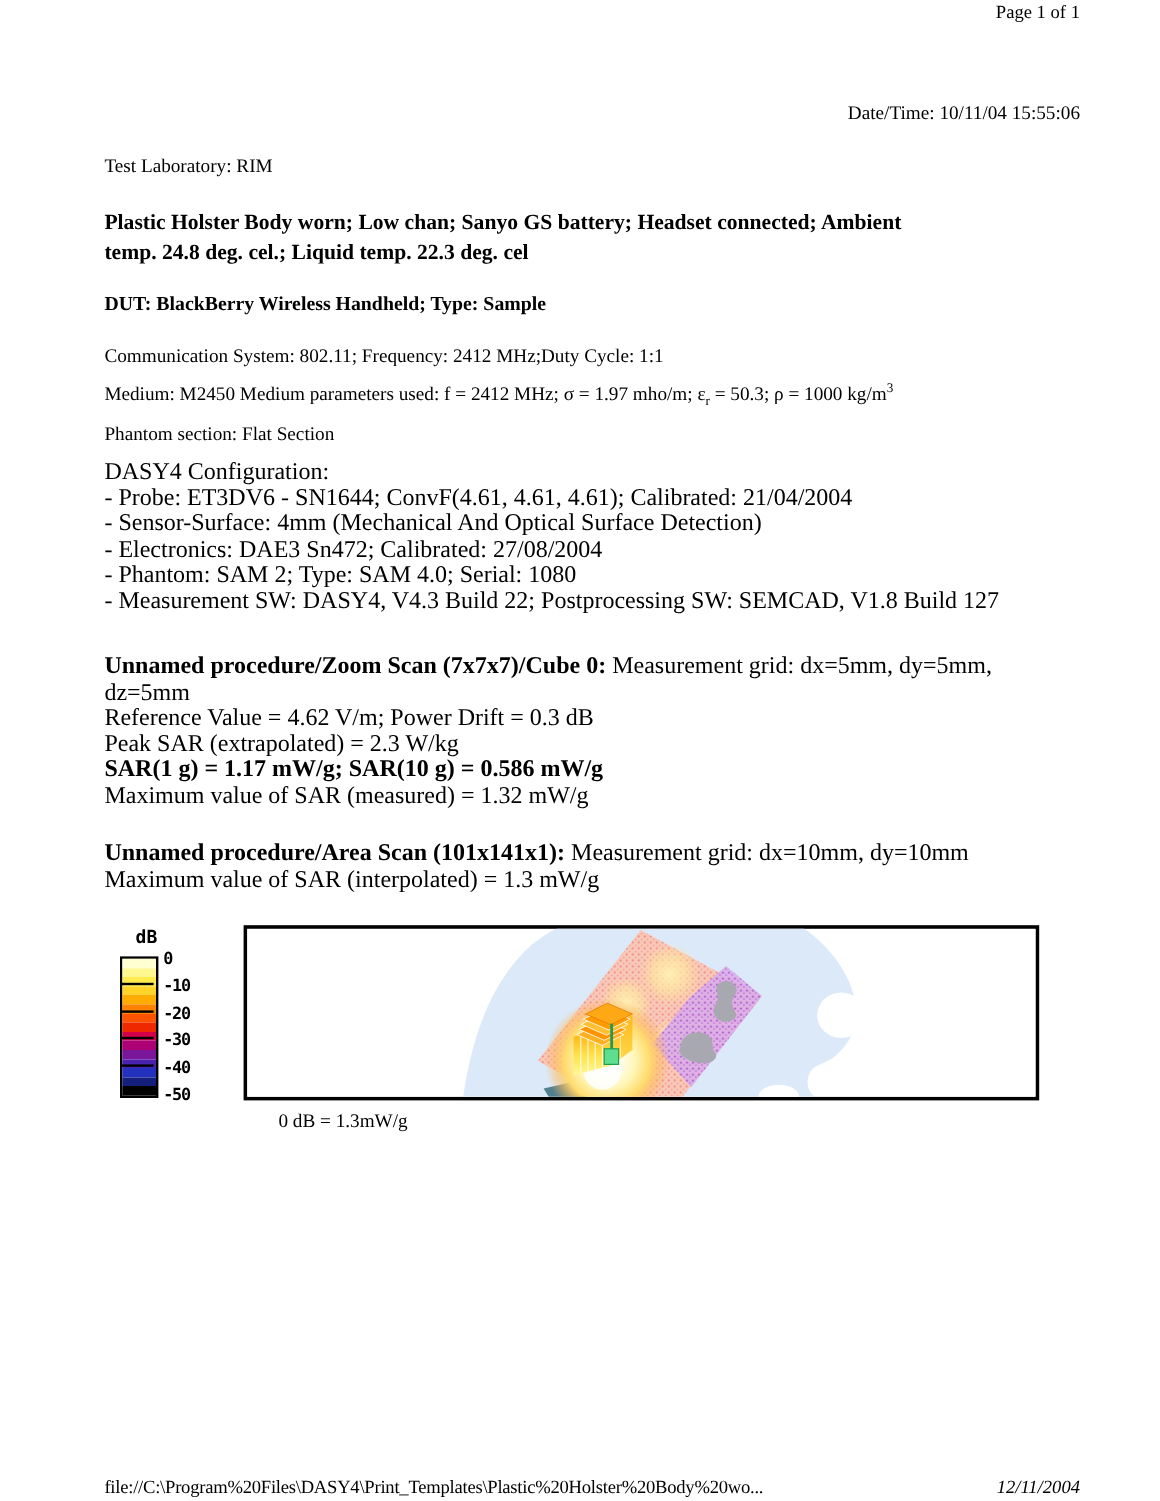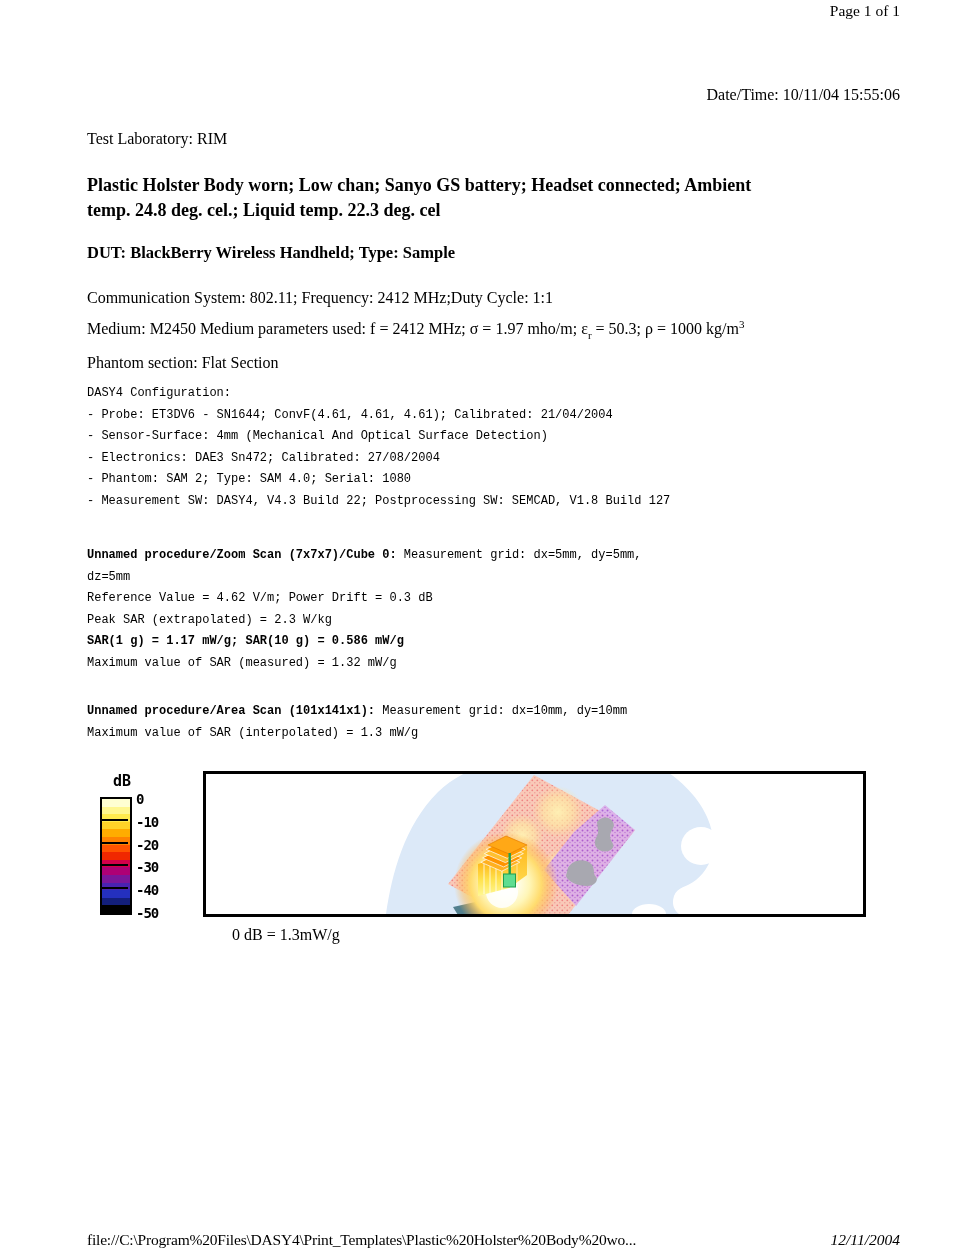--- a/index.html
+++ b/index.html
@@ -6,21 +6,21 @@
   .page{
     position:relative;
     width:967px;height:1251px;
     background:#ffffff;
     font-family:"Liberation Serif", serif;
     color:#000;
     overflow:hidden;
     padding-left:19px;
   }
   .abs{position:absolute;}
-  .t16{font-size:12px;line-height:21.5px;font-family:Liberation Mono, monospace;}
+  .t16{font-size:20px;line-height:21.5px;}
   .page-indicator{top:2px;right:86px;font-size:15.5px;}
   .datetime{top:86px;right:86px;font-size:16px;}
   .testlab{top:130px;left:87px;font-size:16px;}
   .title{top:173px;left:87px;width:800px;font-size:18px;font-weight:bold;line-height:25px;}
   .dut{top:243px;left:87px;font-size:16.5px;font-weight:bold;}
   .comm{top:284px;left:87px;width:810px;font-size:16px;line-height:27px;}
   .comm sub{font-size:11px;}
   .comm sup{font-size:11px;}
   .dasy{top:383px;left:87px;width:810px;}
   .zoomscan{top:545px;left:87px;width:810px;}

